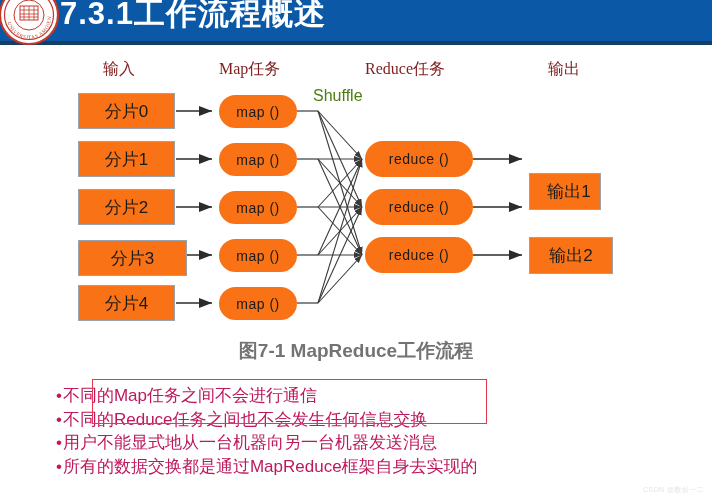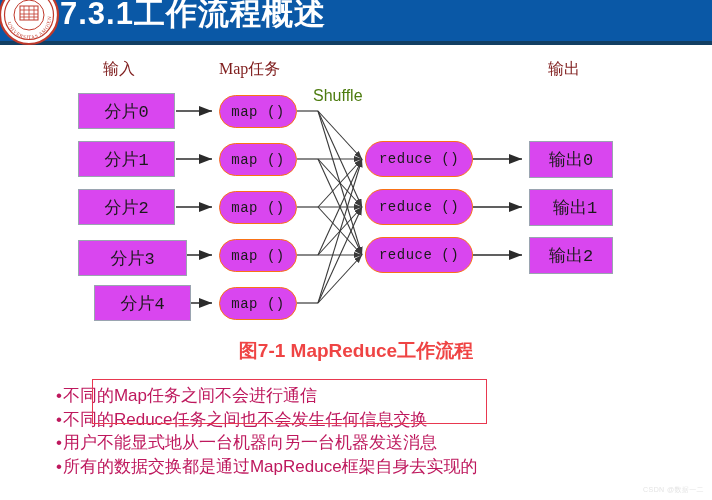--- a/index.html
+++ b/index.html
@@ -32,32 +32,32 @@
   .hd-reduce{left:365px;top:14px;}
   .hd-output{left:548px;top:14px;}
 
   .shuffle-label{
     position:absolute;left:313px;top:42px;font-size:16px;color:#4d7c0f;
     font-family:"Liberation Sans",sans-serif;white-space:nowrap;
   }
 
   .node{
     position:absolute;display:flex;align-items:center;justify-content:center;
-    font-family:Liberation Mono, monospace;color:#1a1a1a;box-sizing:border-box;
-    background:#d946ef;
+    font-family:Liberation Sans, sans-serif;color:#1a1a1a;box-sizing:border-box;
+    background:#f97316;
   }
   .box{border:1px solid #9aa4b0;font-size:17px;}
-  .oval{border:1px solid #f97316;border-radius:20px;font-size:14px;letter-spacing:.5px;}
+  .oval{border:6px solid #f97316;border-radius:20px;font-size:14px;letter-spacing:.5px;}
 
   .svg-layer{position:absolute;left:0;top:0;width:712px;height:290px;pointer-events:none;}
 
   
   .caption{
     position:absolute;left:0;top:338px;width:712px;text-align:center;
-    font-size:19px;font-weight:bold;color:#ef4444;
+    font-size:19px;font-weight:bold;color:#737373;
     font-family:"Liberation Sans",sans-serif;
   }
 
   
   .bullets{position:absolute;left:56px;top:384px;width:620px;}
   .bullet{
     font-size:17px;color:#be185d;line-height:23.5px;white-space:nowrap;
     font-family:"Liberation Sans",sans-serif;
   }
   .bullet .dot{margin-right:1px;}
@@ -96,20 +96,21 @@
       <textPath href="#sealArc" startOffset="8%">UNIVERSITAS AMOIENSIS</textPath>
     </text>
   </svg>
 
   <div class="banner-title">7.3.1工作流程概述</div>
 
   <div class="diagram">
 
     <div class="col-head hd-input">输入</div>
     <div class="col-head hd-map">Map任务</div>
+    <div class="col-head hd-reduce">Reduce任务</div>
     <div class="col-head hd-output">输出</div>
 
     <div class="shuffle-label">Shuffle</div>
 
     <svg class="svg-layer" viewBox="0 0 712 290">
       <defs>
         <marker id="ah" markerWidth="9" markerHeight="9" refX="8.4" refY="3.2" orient="auto">
           <path d="M0,0 L8.4,3.2 L0,6.4 z" fill="#2b2b2b"></path>
         </marker>
         <marker id="ahs" markerWidth="8" markerHeight="8" refX="7.4" refY="2.8" orient="auto">
@@ -159,34 +160,33 @@
         <line x1="473" y1="114" x2="522" y2="114" marker-end="url(#ah)"></line>
         <line x1="473" y1="162" x2="522" y2="162" marker-end="url(#ah)"></line>
         <line x1="473" y1="210" x2="522" y2="210" marker-end="url(#ah)"></line>
       </g>
     </svg>
 
     <div class="node box" style="left:78px;top:48px;width:97px;height:36px;">分片0</div>
     <div class="node box" style="left:78px;top:96px;width:97px;height:36px;">分片1</div>
     <div class="node box" style="left:78px;top:144px;width:97px;height:36px;">分片2</div>
     <div class="node box" style="left:78px;top:195px;width:109px;height:36px;">分片3</div>
-    <div class="node box" style="left:94px;top:240px;width:97px;height:36px;">分片4</div>
+    <div class="node box" style="left:78px;top:240px;width:97px;height:36px;">分片4</div>
 
     <div class="node oval" style="left:219px;top:50px;width:78px;height:33px;">map ()</div>
     <div class="node oval" style="left:219px;top:98px;width:78px;height:33px;">map ()</div>
     <div class="node oval" style="left:219px;top:146px;width:78px;height:33px;">map ()</div>
     <div class="node oval" style="left:219px;top:194px;width:78px;height:33px;">map ()</div>
     <div class="node oval" style="left:219px;top:242px;width:78px;height:33px;">map ()</div>
 
     <div class="node oval" style="left:365px;top:96px;width:108px;height:36px;">reduce ()</div>
     <div class="node oval" style="left:365px;top:144px;width:108px;height:36px;">reduce ()</div>
     <div class="node oval" style="left:365px;top:192px;width:108px;height:36px;">reduce ()</div>
 
-    <div class="node box" style="left:529px;top:96px;width:84px;height:37px;">输出0</div>
-    <div class="node box" style="left:529px;top:144px;width:84px;height:37px;padding-left:8px;">输出1</div>
+    <div class="node box" style="left:529px;top:128px;width:72px;height:37px;padding-left:8px;">输出1</div>
     <div class="node box" style="left:529px;top:192px;width:84px;height:37px;">输出2</div>
   </div>
 
   <div class="caption">图7-1 MapReduce工作流程</div>
 
   <div class="bullets">
     <div class="bullet"><span class="dot">•</span><span>不同的Map任务之间不会进行通信</span></div>
     <div class="bullet"><span class="dot">•</span><span>不同的Reduce任务之间也不会发生任何信息交换</span></div>
     <div class="bullet"><span class="dot">•</span><span>用户不能显式地从一台机器向另一台机器发送消息</span></div>
     <div class="bullet"><span class="dot">•</span><span>所有的数据交换都是通过MapReduce框架自身去实现的</span></div>

